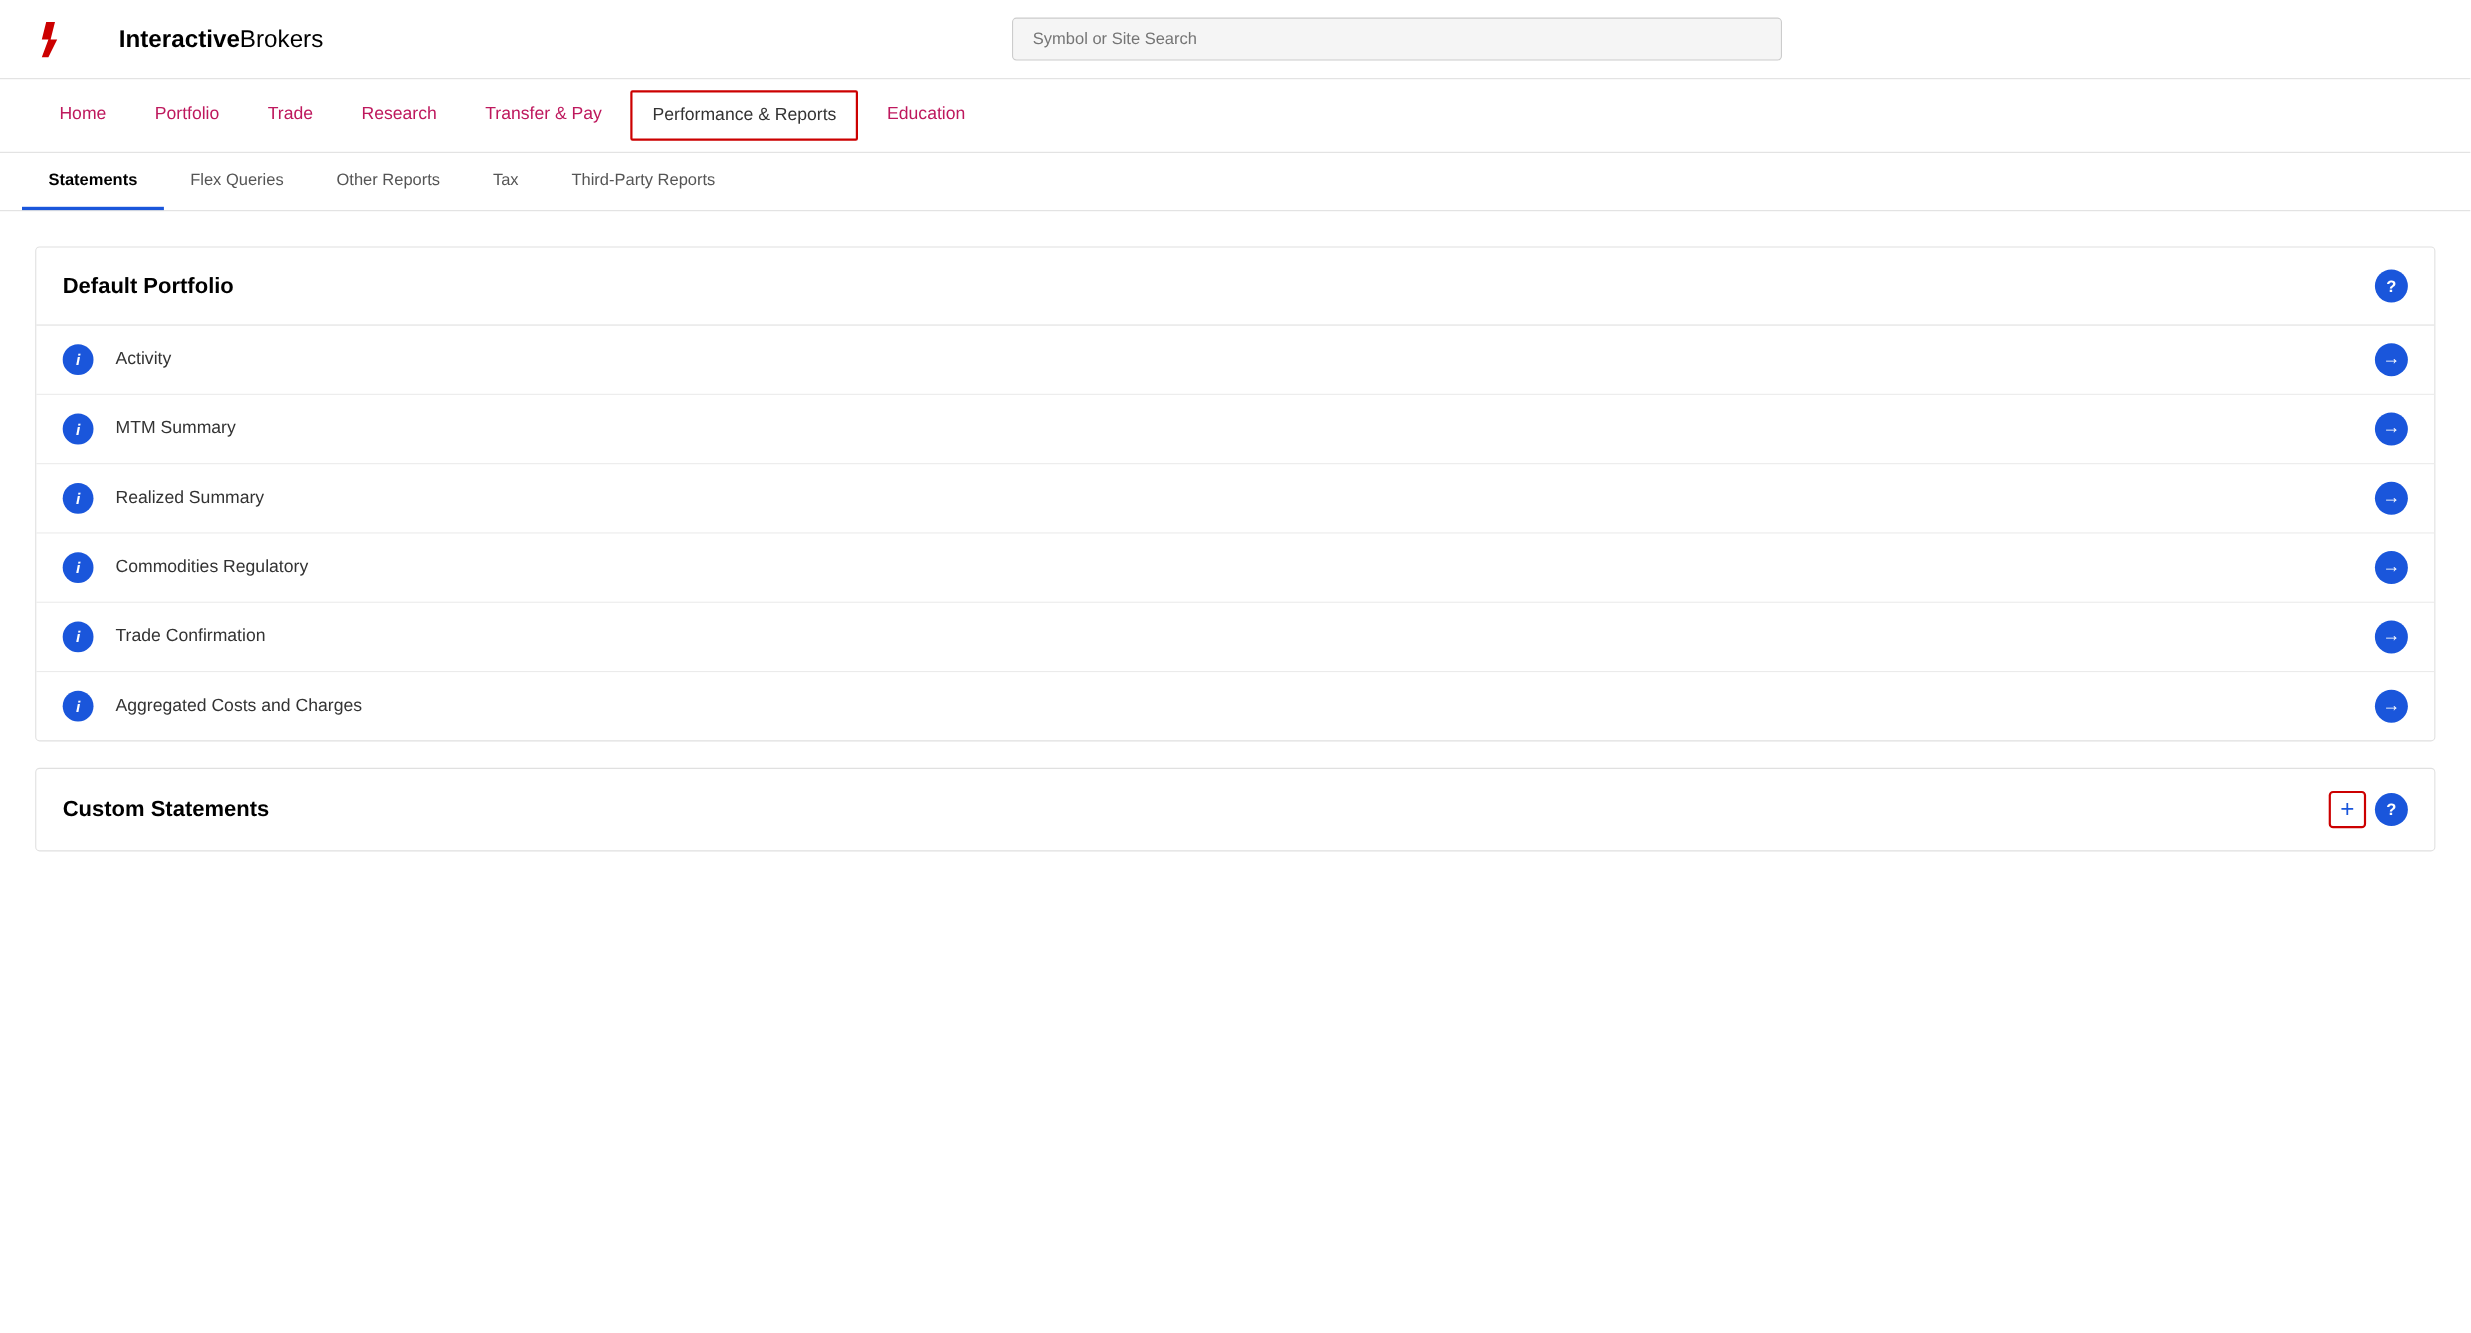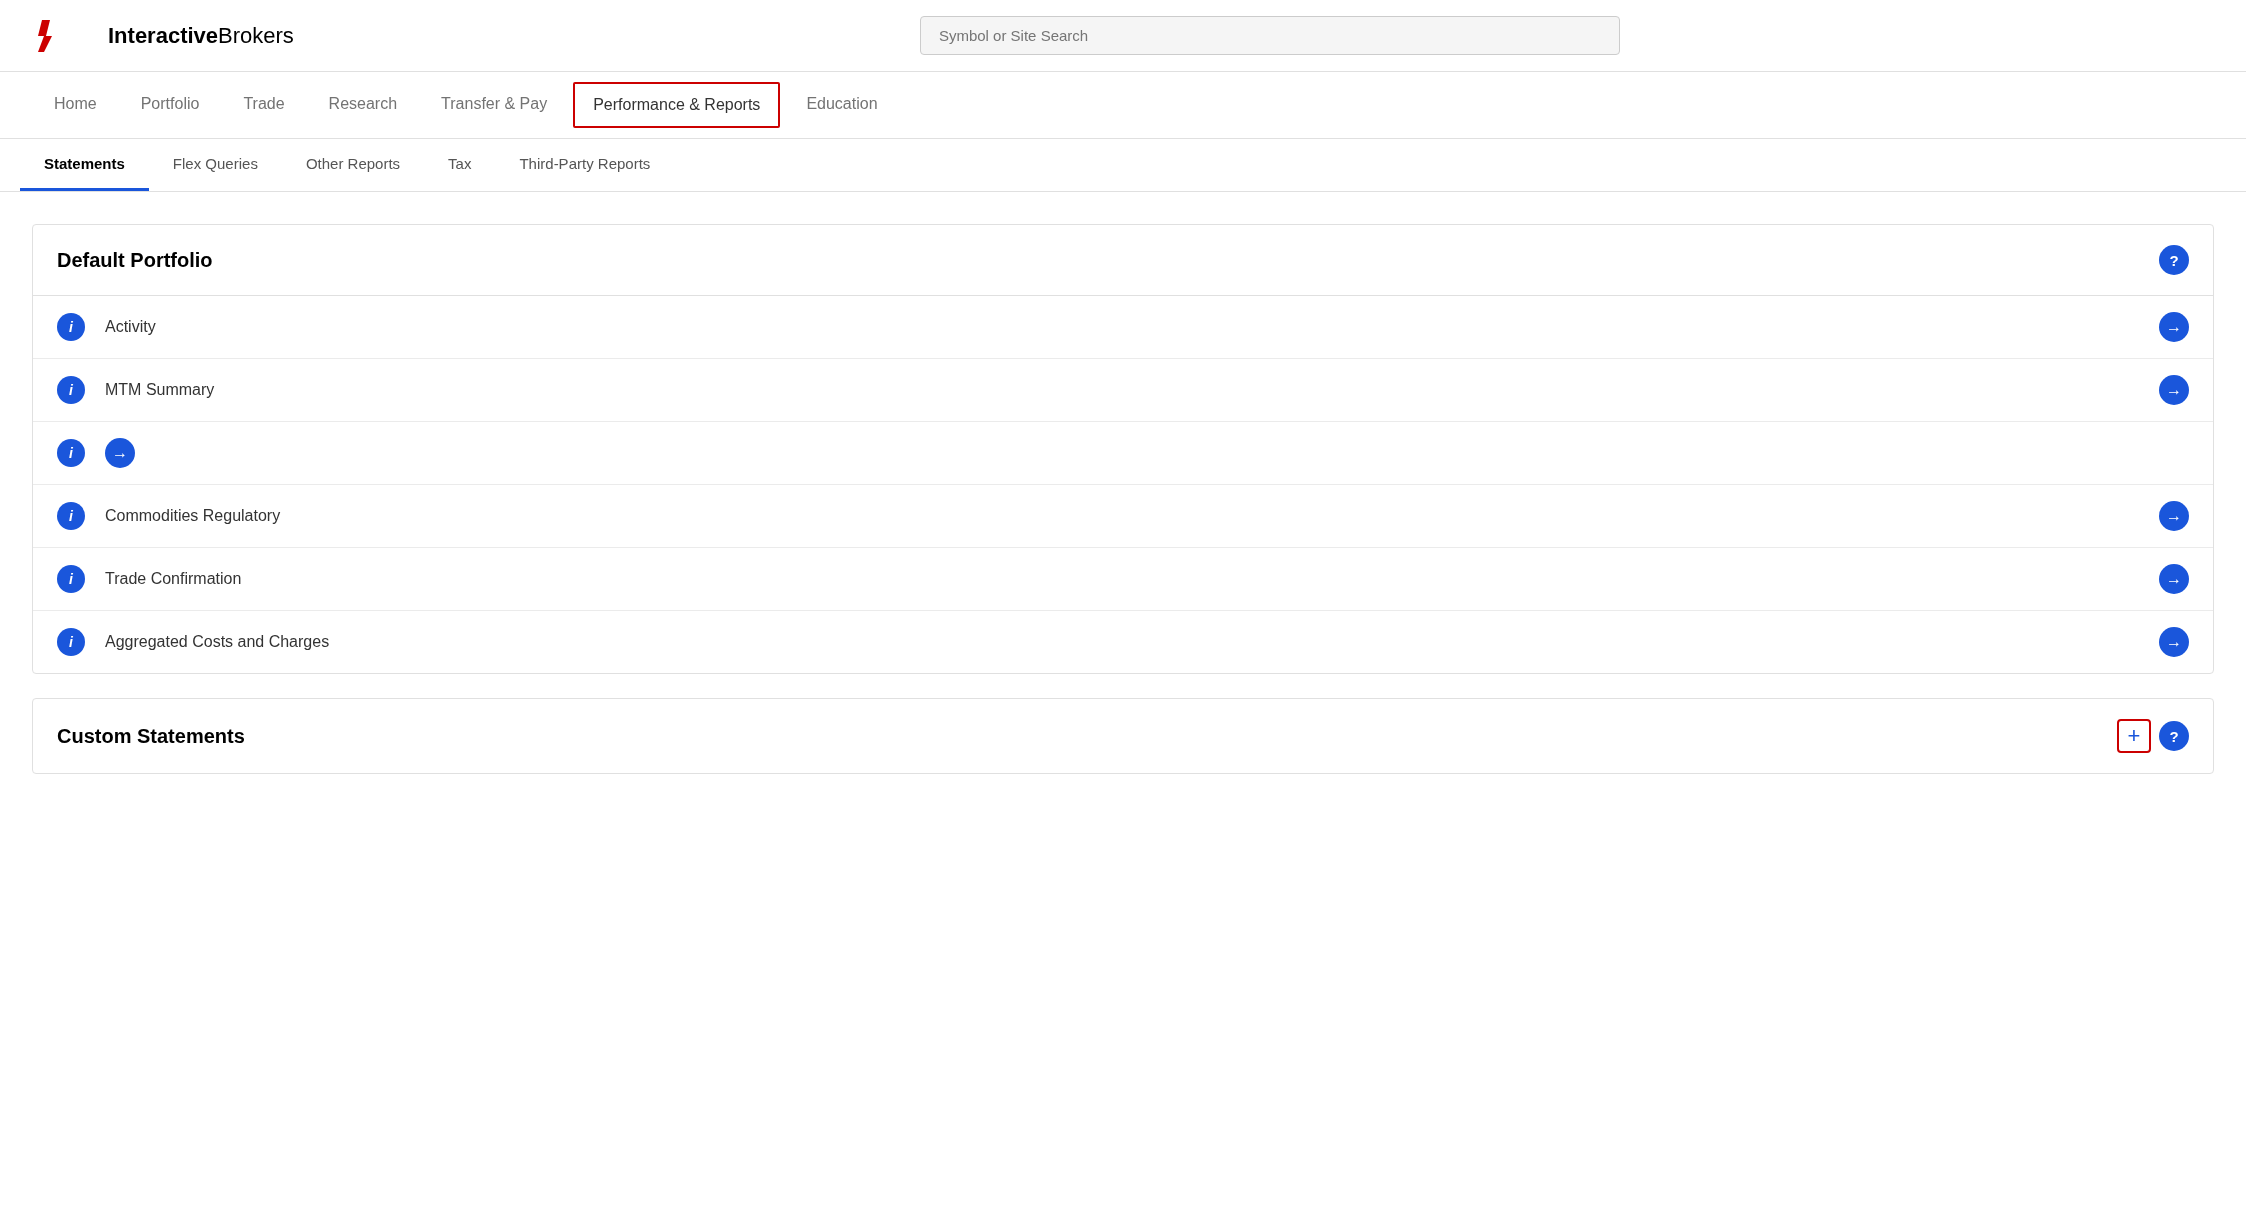--- a/index.html
+++ b/index.html
@@ -44,21 +44,21 @@
     .nav {
       display: flex;
       align-items: center;
       padding: 0 32px;
       border-bottom: 1px solid #e0e0e0;
       gap: 0;
     }
     .nav-item {
       padding: 16px 22px;
       font-size: 16px;
-      color: #737373;
+      color: #be185d;
       cursor: pointer;
       border-bottom: 3px solid transparent;
       white-space: nowrap;
       text-decoration: none;
       display: block;
     }
     .nav-item.active-nav {
       border: 2px solid #cc0000;
       border-radius: 2px;
       margin: 10px 4px;
@@ -248,20 +248,21 @@
     </div>
 
     <div class="statement-row">
       <div class="info-icon">i</div>
       <span class="statement-name">MTM Summary</span>
       <div class="arrow-btn">→</div>
     </div>
 
     <div class="statement-row">
       <div class="info-icon">i</div>
+      <span class="statement-name">Realized Summary</span>
       <div class="arrow-btn">→</div>
     </div>
 
     <div class="statement-row">
       <div class="info-icon">i</div>
       <span class="statement-name">Commodities Regulatory</span>
       <div class="arrow-btn">→</div>
     </div>
 
     <div class="statement-row">

